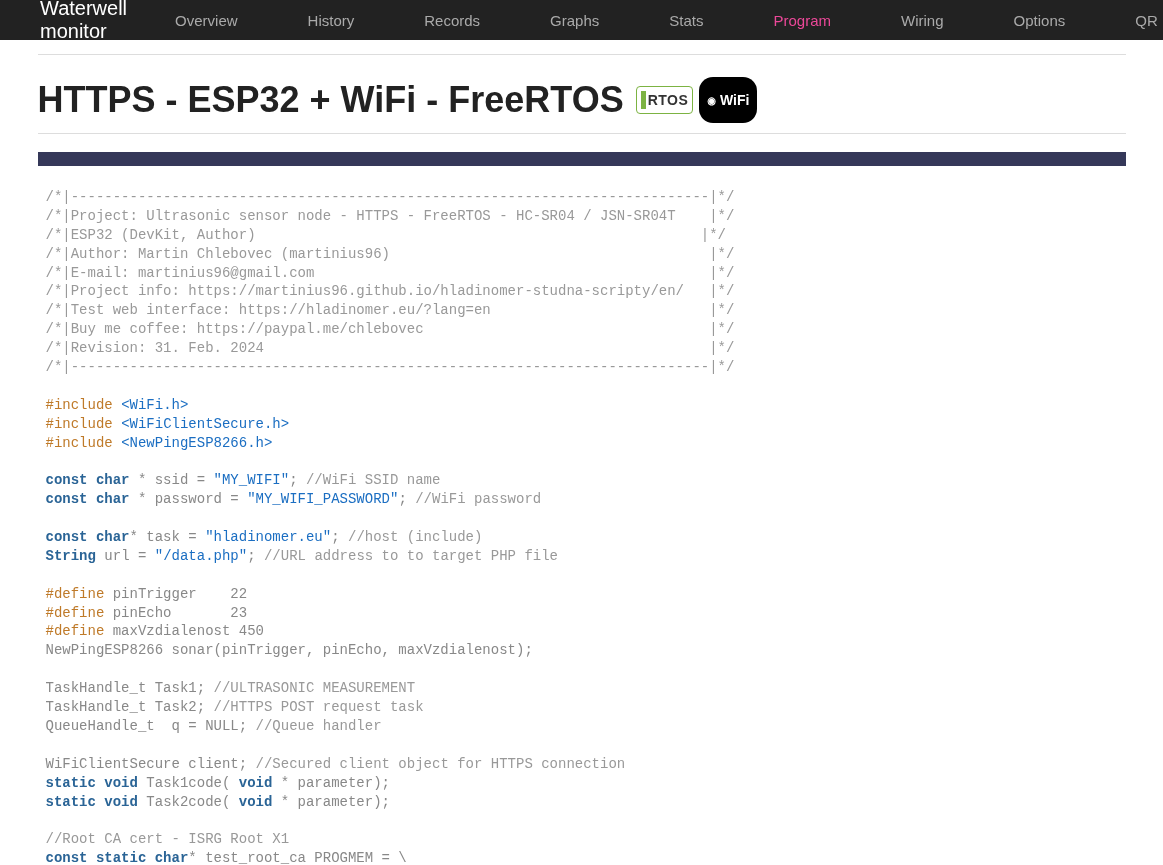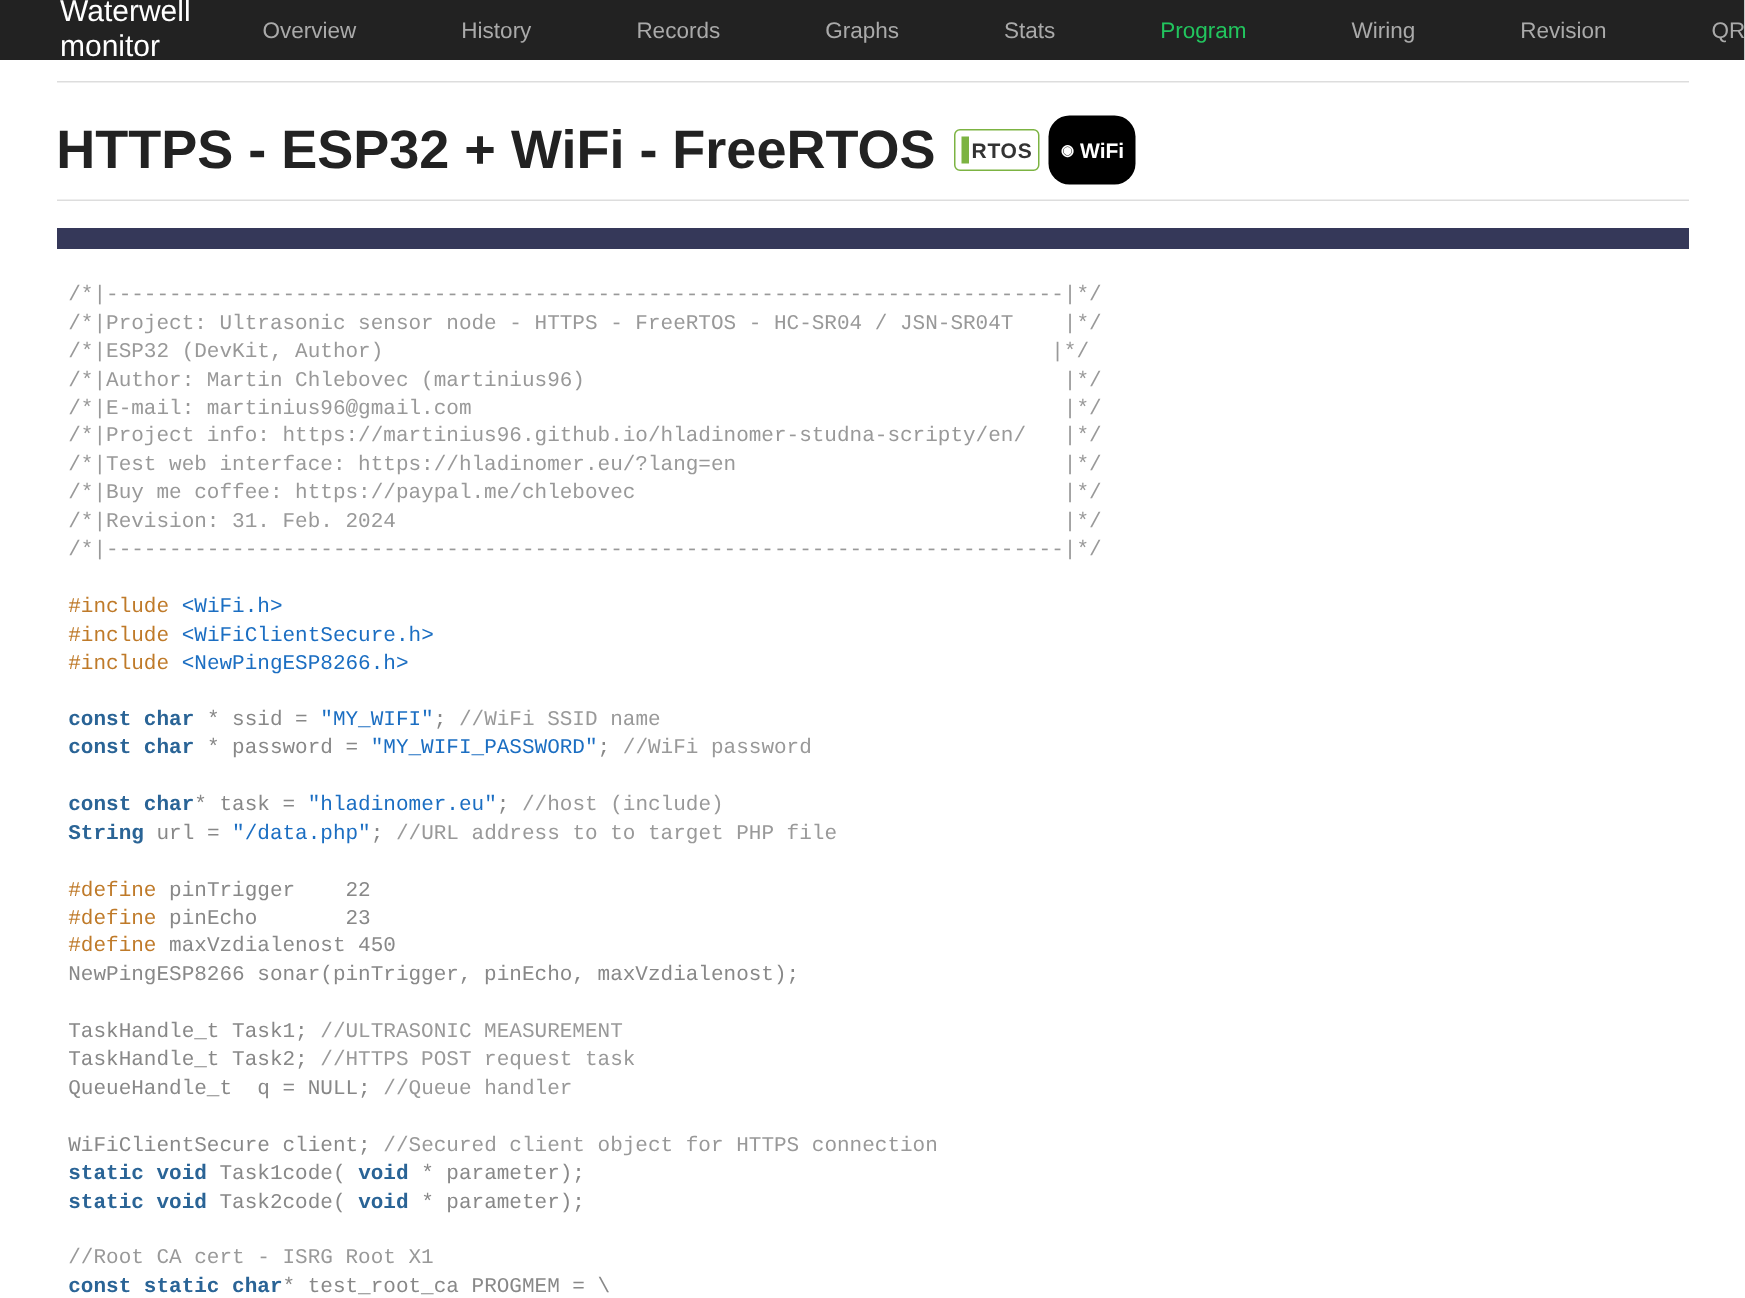--- a/index.html
+++ b/index.html
@@ -4,21 +4,21 @@
 <style>
   * { box-sizing: border-box; margin: 0; padding: 0; }
   body { font-family: "Segoe UI", -apple-system, sans-serif; background: #fff; color: #333; }
 
   
   .navbar { background: #222; color: #fff; height: 40px; display: flex; align-items: center; padding: 0 40px; }
   .brand { font-size: 20px; font-weight: 400; color: #fff; }
   .nav-spacer { flex: 1; }
   .nav-items { display: flex; align-items: center; gap: 22px; }
   .nav-item { color: #aaa; font-size: 15px; cursor: pointer; margin-left: 48px; }
-  .nav-item.active { color: #22c55e; }
+  .nav-item.active { color: #ec4899; }
   .nav-icons { display: flex; align-items: center; gap: 6px; margin-left: 16px; }
   .nav-icon { width: 26px; height: 26px; border-radius: 50%; display: flex; align-items: center; justify-content: center; font-size: 12px; font-weight: bold; }
   .icon-arduino { background: #00979d; color: #fff; }
   .icon-arduino::before { content: "∞"; font-size: 18px; }
   .icon-wifi { background: #de3618; color: #fff; }
   .icon-wifi::before { content: "◉"; font-size: 14px; }
   .rtos-badge-nav { background:#fff; border:1px solid #7cb342; border-radius:4px; padding:2px 4px; display:flex; align-items:center; height:24px; }
   .rtos-badge-nav .bar { width:4px; height:14px; background:#7cb342; margin-right:2px; }
   .rtos-badge-nav .txt { font-size:12px; font-weight:bold; color:#333; letter-spacing:0.5px; }
 
@@ -54,21 +54,21 @@
   <div class="brand">Waterwell monitor</div>
   <div class="nav-spacer"></div>
   <div class="nav-items" id="nav-items">
       <span class="nav-item">Overview</span>
       <span class="nav-item">History</span>
       <span class="nav-item">Records</span>
       <span class="nav-item">Graphs</span>
       <span class="nav-item">Stats</span>
       <span class="nav-item active">Program</span>
       <span class="nav-item">Wiring</span>
-      <span class="nav-item">Revision</span>
+      <span class="nav-item">Options</span>
       <span class="nav-item">QR</span>
     </div>
   <div class="nav-icons">
     <div class="nav-icon icon-arduino"></div>
     <div class="nav-icon icon-wifi"></div>
     <div class="rtos-badge-nav">
       <span class="bar"></span>
       <span class="txt">RTOS</span>
     </div>
   </div>

